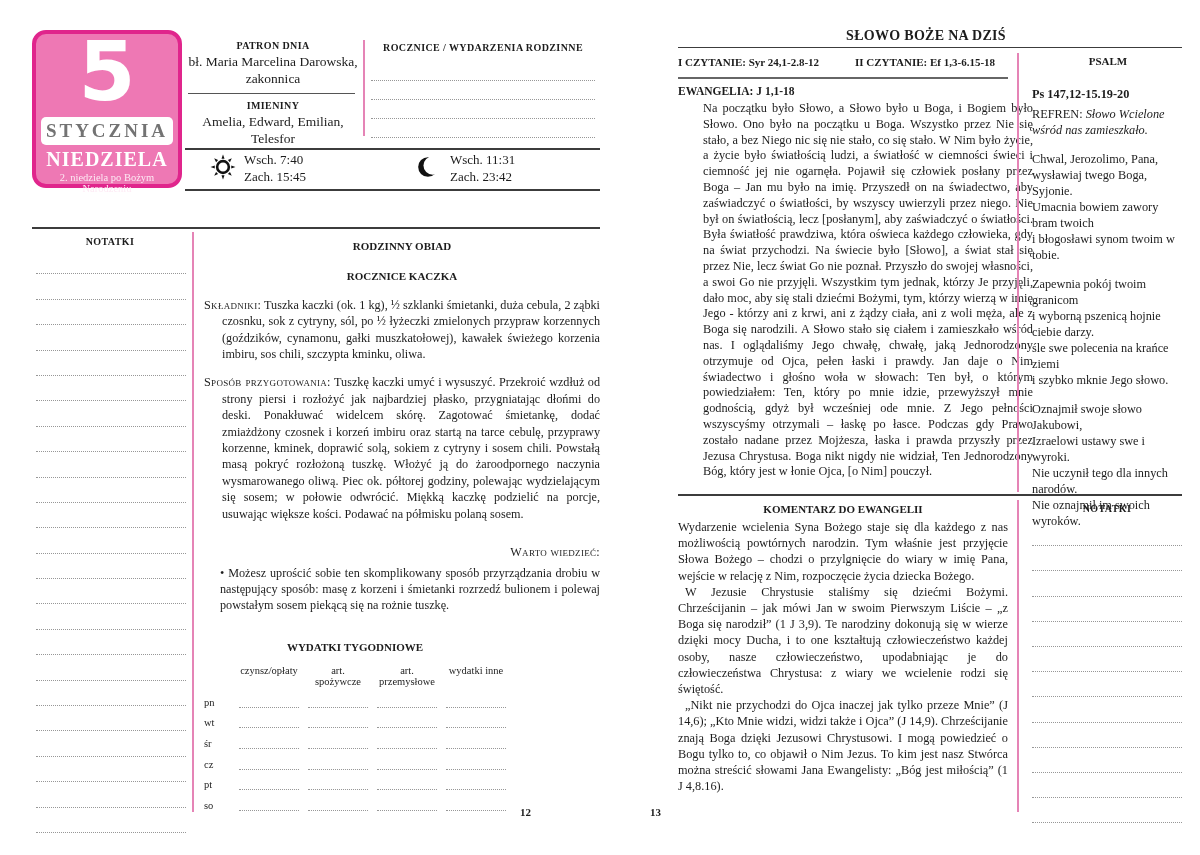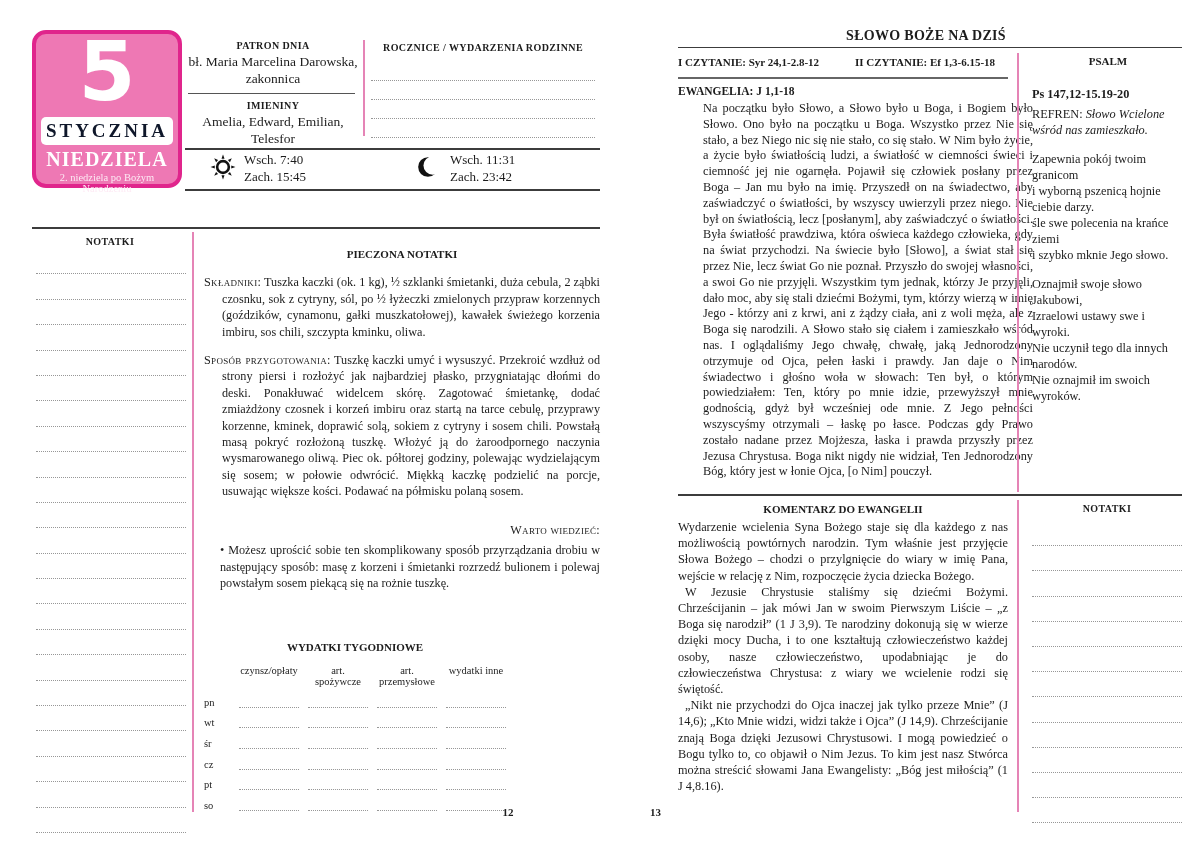--- a/index.html
+++ b/index.html
@@ -7,21 +7,21 @@
   .abs{position:absolute;}
   .center{text-align:center;}
   .rule{background:#3c3c3c;}
   .pinkline{background:#e584b6;}
   .dotline{border-bottom:1px dotted #979797;}
 
   
   #date-box{left:32px;top:30px;width:150px;height:158px;background:#ee78b4;border:4px solid #e0258c;border-radius:14px;box-sizing:border-box;}
   #date-box .day{font-family:"DejaVu Sans",sans-serif;font-weight:bold;font-size:82px;line-height:80px;color:#fff;text-align:center;margin-top:-2px;}
   #date-box .month-band{position:absolute;left:5px;right:5px;top:83px;height:28px;background:#fff;border-radius:5px;display:flex;align-items:center;justify-content:center;}
-  #date-box .month-band span{font-weight:bold;font-size:19px;letter-spacing:3px;color:#0f172a;}
+  #date-box .month-band span{font-weight:bold;font-size:19px;letter-spacing:3px;color:#737373;}
   #date-box .weekday{position:absolute;left:0;right:0;top:114px;color:#fff;font-weight:bold;font-size:20px;letter-spacing:1px;text-align:center;}
   #date-box .date-sub{position:absolute;left:0;right:0;top:138px;color:#fdeaf4;font-size:10.5px;text-align:center;}
 
   
   #patron-col{left:188px;top:40px;width:170px;}
   .small-head{font-weight:bold;font-size:10px;letter-spacing:0.4px;text-align:center;}
   #patron-col .name, #imieniny-col .names{font-size:13.5px;line-height:16.5px;margin-top:3px;}
   #patron-divider{left:188px;top:93px;width:167px;height:1px;background:#555;}
   #imieniny-col{left:188px;top:100px;width:170px;}
   #header-line-mid{left:185px;top:148px;width:415px;height:2px;}
@@ -53,21 +53,21 @@
   .exp-grid{display:flex;align-items:flex-end;}
   .exp-label-col{width:26px;flex:none;}
   .exp-cell-col{flex:1;margin-left:9px;}
   #exp-heads{margin-top:12px;}
   #exp-heads .exp-cell-col{text-align:center;font-size:10.5px;}
   .exp-row{height:20.7px;}
   .exp-row .exp-label-col{font-size:10.5px;}
   .exp-row .exp-cell-col{border-bottom:1px dotted #979797;height:14px;}
 
   .pagenum{font-weight:bold;font-size:11px;font-family:"Liberation Serif",serif;}
-  #pagenum-left{left:496px;top:806px;width:24px;text-align:center;}
+  #pagenum-left{left:520px;top:806px;width:24px;text-align:left;}
   #pagenum-right{left:650px;top:806px;width:24px;text-align:left;}
 
   
   #rp-title{left:670px;top:28px;width:512px;font-weight:bold;font-size:14px;letter-spacing:0.3px;}
   #rp-title-rule{left:678px;top:47px;width:504px;height:1px;}
   #reading1{left:678px;top:56px;font-weight:bold;font-size:11px;}
   #reading2{left:855px;top:56px;font-weight:bold;font-size:11px;}
   #rp-read-rule{left:678px;top:77px;width:330px;height:1.5px;background:#666;}
   #gospel-head{left:678px;top:85px;font-weight:bold;font-size:11.5px;}
   #gospel-text{left:678px;top:101px;width:330px;font-size:12.3px;line-height:15.8px;text-align:justify;margin-left:25px;}
@@ -188,21 +188,22 @@
     <div class="dotline"></div>
     <div class="dotline"></div>
     <div class="dotline"></div>
     <div class="dotline"></div>
     <div class="dotline"></div>
   </div>
 
 <div class="abs pinkline" id="left-divider"></div>
 
 <div class="abs" id="recipe">
-  <div class="dish-title">PIECZONA NOTATKI</div>
+  <div class="sec-title">RODZINNY OBIAD</div>
+  <div class="dish-title">ROCZNICE KACZKA</div>
   <p class="hang"><span class="lead">Składniki:</span><span> Tuszka kaczki (ok. 1 kg), ½ szklanki śmietanki, duża cebula, 2 ząbki czosnku, sok z cytryny, sól, po ½ łyżeczki zmielonych przypraw korzennych (goździków, cynamonu, gałki muszkatołowej), kawałek świeżego korzenia imbiru, sos chili, szczypta kminku, oliwa.</span></p>
   <p class="hang"><span class="lead">Sposób przygotowania:</span><span> Tuszkę kaczki umyć i wysuszyć. Przekroić wzdłuż od strony piersi i rozłożyć jak najbardziej płasko, przygniatając dłońmi do deski. Ponakłuwać widelcem skórę. Zagotować śmietankę, dodać zmiażdżony czosnek i korzeń imbiru oraz startą na tarce cebulę, przyprawy korzenne, kminek, doprawić solą, sokiem z cytryny i sosem chili. Powstałą masą pokryć rozłożoną tuszkę. Włożyć ją do żaroodpornego naczynia wysmarowanego oliwą. Piec ok. półtorej godziny, polewając wydzielającym się sosem; w połowie odwrócić. Miękką kaczkę podzielić na porcje, usuwając większe kości. Podawać na półmisku polaną sosem.</span></p>
   <p class="warto"><span class="lead">Warto wiedzieć:</span></p>
   <p class="tip">• Możesz uprościć sobie ten skomplikowany sposób przyrządzania drobiu w następujący sposób: masę z korzeni i śmietanki rozrzedź bulionem i polewaj powstałym sosem piekącą się na rożnie tuszkę.</p>
 </div>
 
 <div class="abs" id="expenses">
   <div class="exp-title">WYDATKI TYGODNIOWE</div>
   <div class="exp-grid" id="exp-heads">
     <span class="exp-label-col"></span>
@@ -271,20 +272,24 @@
 <div class="abs" id="gospel-head">EWANGELIA: J 1,1-18</div>
 <div class="abs" id="gospel-text">Na początku było Słowo, a Słowo było u Boga, i Bogiem było Słowo. Ono było na początku u Boga. Wszystko przez Nie się stało, a bez Niego nic się nie stało, co się stało. W Nim było życie, a życie było światłością ludzi, a światłość w ciemności świeci i ciemność jej nie ogarnęła. Pojawił się człowiek posłany przez Boga – Jan mu było na imię. Przyszedł on na świadectwo, aby zaświadczyć o światłości, by wszyscy uwierzyli przez niego. Nie był on światłością, lecz [posłanym], aby zaświadczyć o światłości. Była światłość prawdziwa, która oświeca każdego człowieka, gdy na świat przychodzi. Na świecie było [Słowo], a świat stał się przez Nie, lecz świat Go nie poznał. Przyszło do swojej własności, a swoi Go nie przyjęli. Wszystkim tym jednak, którzy Je przyjęli, dało moc, aby się stali dziećmi Bożymi, tym, którzy wierzą w imię Jego - którzy ani z krwi, ani z żądzy ciała, ani z woli męża, ale z Boga się narodzili. A Słowo stało się ciałem i zamieszkało wśród nas. I oglądaliśmy Jego chwałę, chwałę, jaką Jednorodzony otrzymuje od Ojca, pełen łaski i prawdy. Jan daje o Nim świadectwo i głośno woła w słowach: Ten był, o którym powiedziałem: Ten, który po mnie idzie, przewyższył mnie godnością, gdyż był wcześniej ode mnie. Z Jego pełności wszyscyśmy otrzymali – łaskę po łasce. Podczas gdy Prawo zostało nadane przez Mojżesza, łaska i prawda przyszły przez Jezusa Chrystusa. Boga nikt nigdy nie widział, Ten Jednorodzony Bóg, który jest w łonie Ojca, [o Nim] pouczył.</div>
 
 <div class="abs pinkline" id="rp-vline-top"></div>
 
 <div class="abs" id="psalm-col">
   <div class="psalm-head">PSALM</div>
   <div class="psalm-ref">Ps 147,12-15.19-20</div>
   <div class="refrain"><span>REFREN:</span> <em>Słowo Wcielone wśród nas zamieszkało.</em></div>
   <div>
+      <div class="stanza">Chwal, Jerozolimo, Pana,
+wysławiaj twego Boga, Syjonie.
+Umacnia bowiem zawory bram twoich
+i błogosławi synom twoim w tobie.</div>
       <div class="stanza">Zapewnia pokój twoim granicom
 i wyborną pszenicą hojnie ciebie darzy.
 śle swe polecenia na krańce ziemi
 i szybko mknie Jego słowo.</div>
       <div class="stanza">Oznajmił swoje słowo Jakubowi,
 Izraelowi ustawy swe i wyroki.
 Nie uczynił tego dla innych narodów.
 Nie oznajmił im swoich wyroków.</div>
     </div>
 </div>

